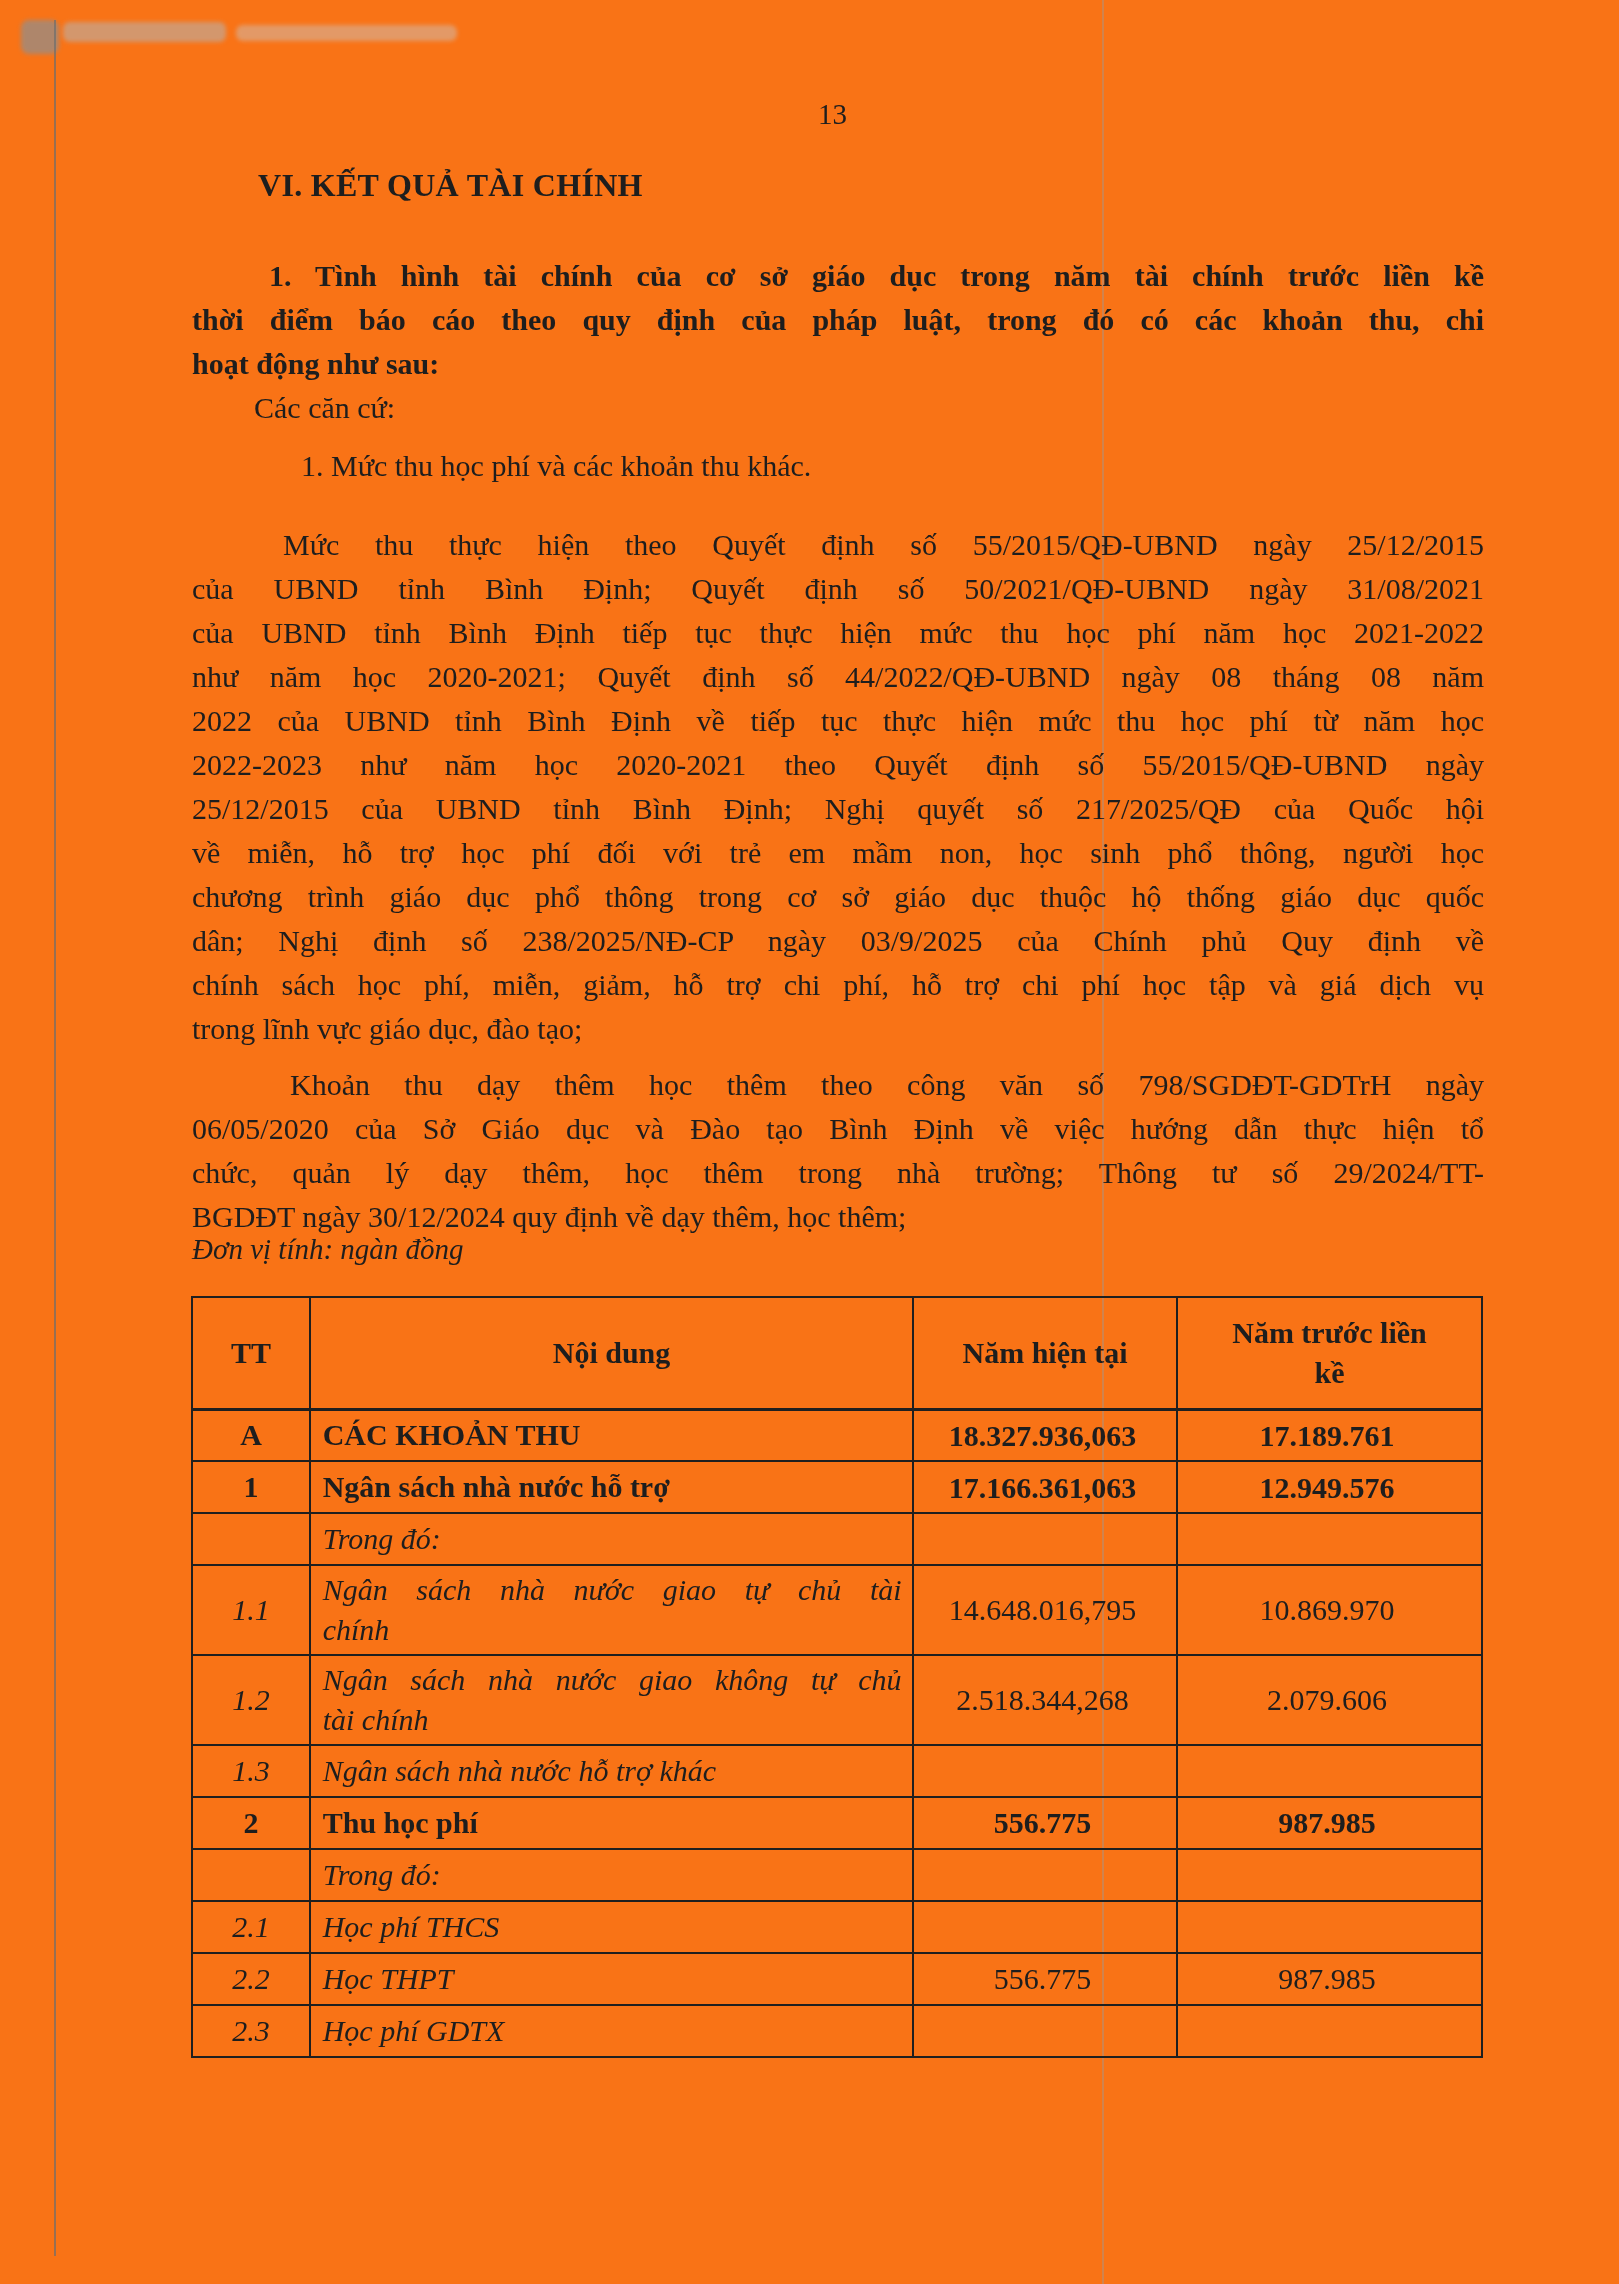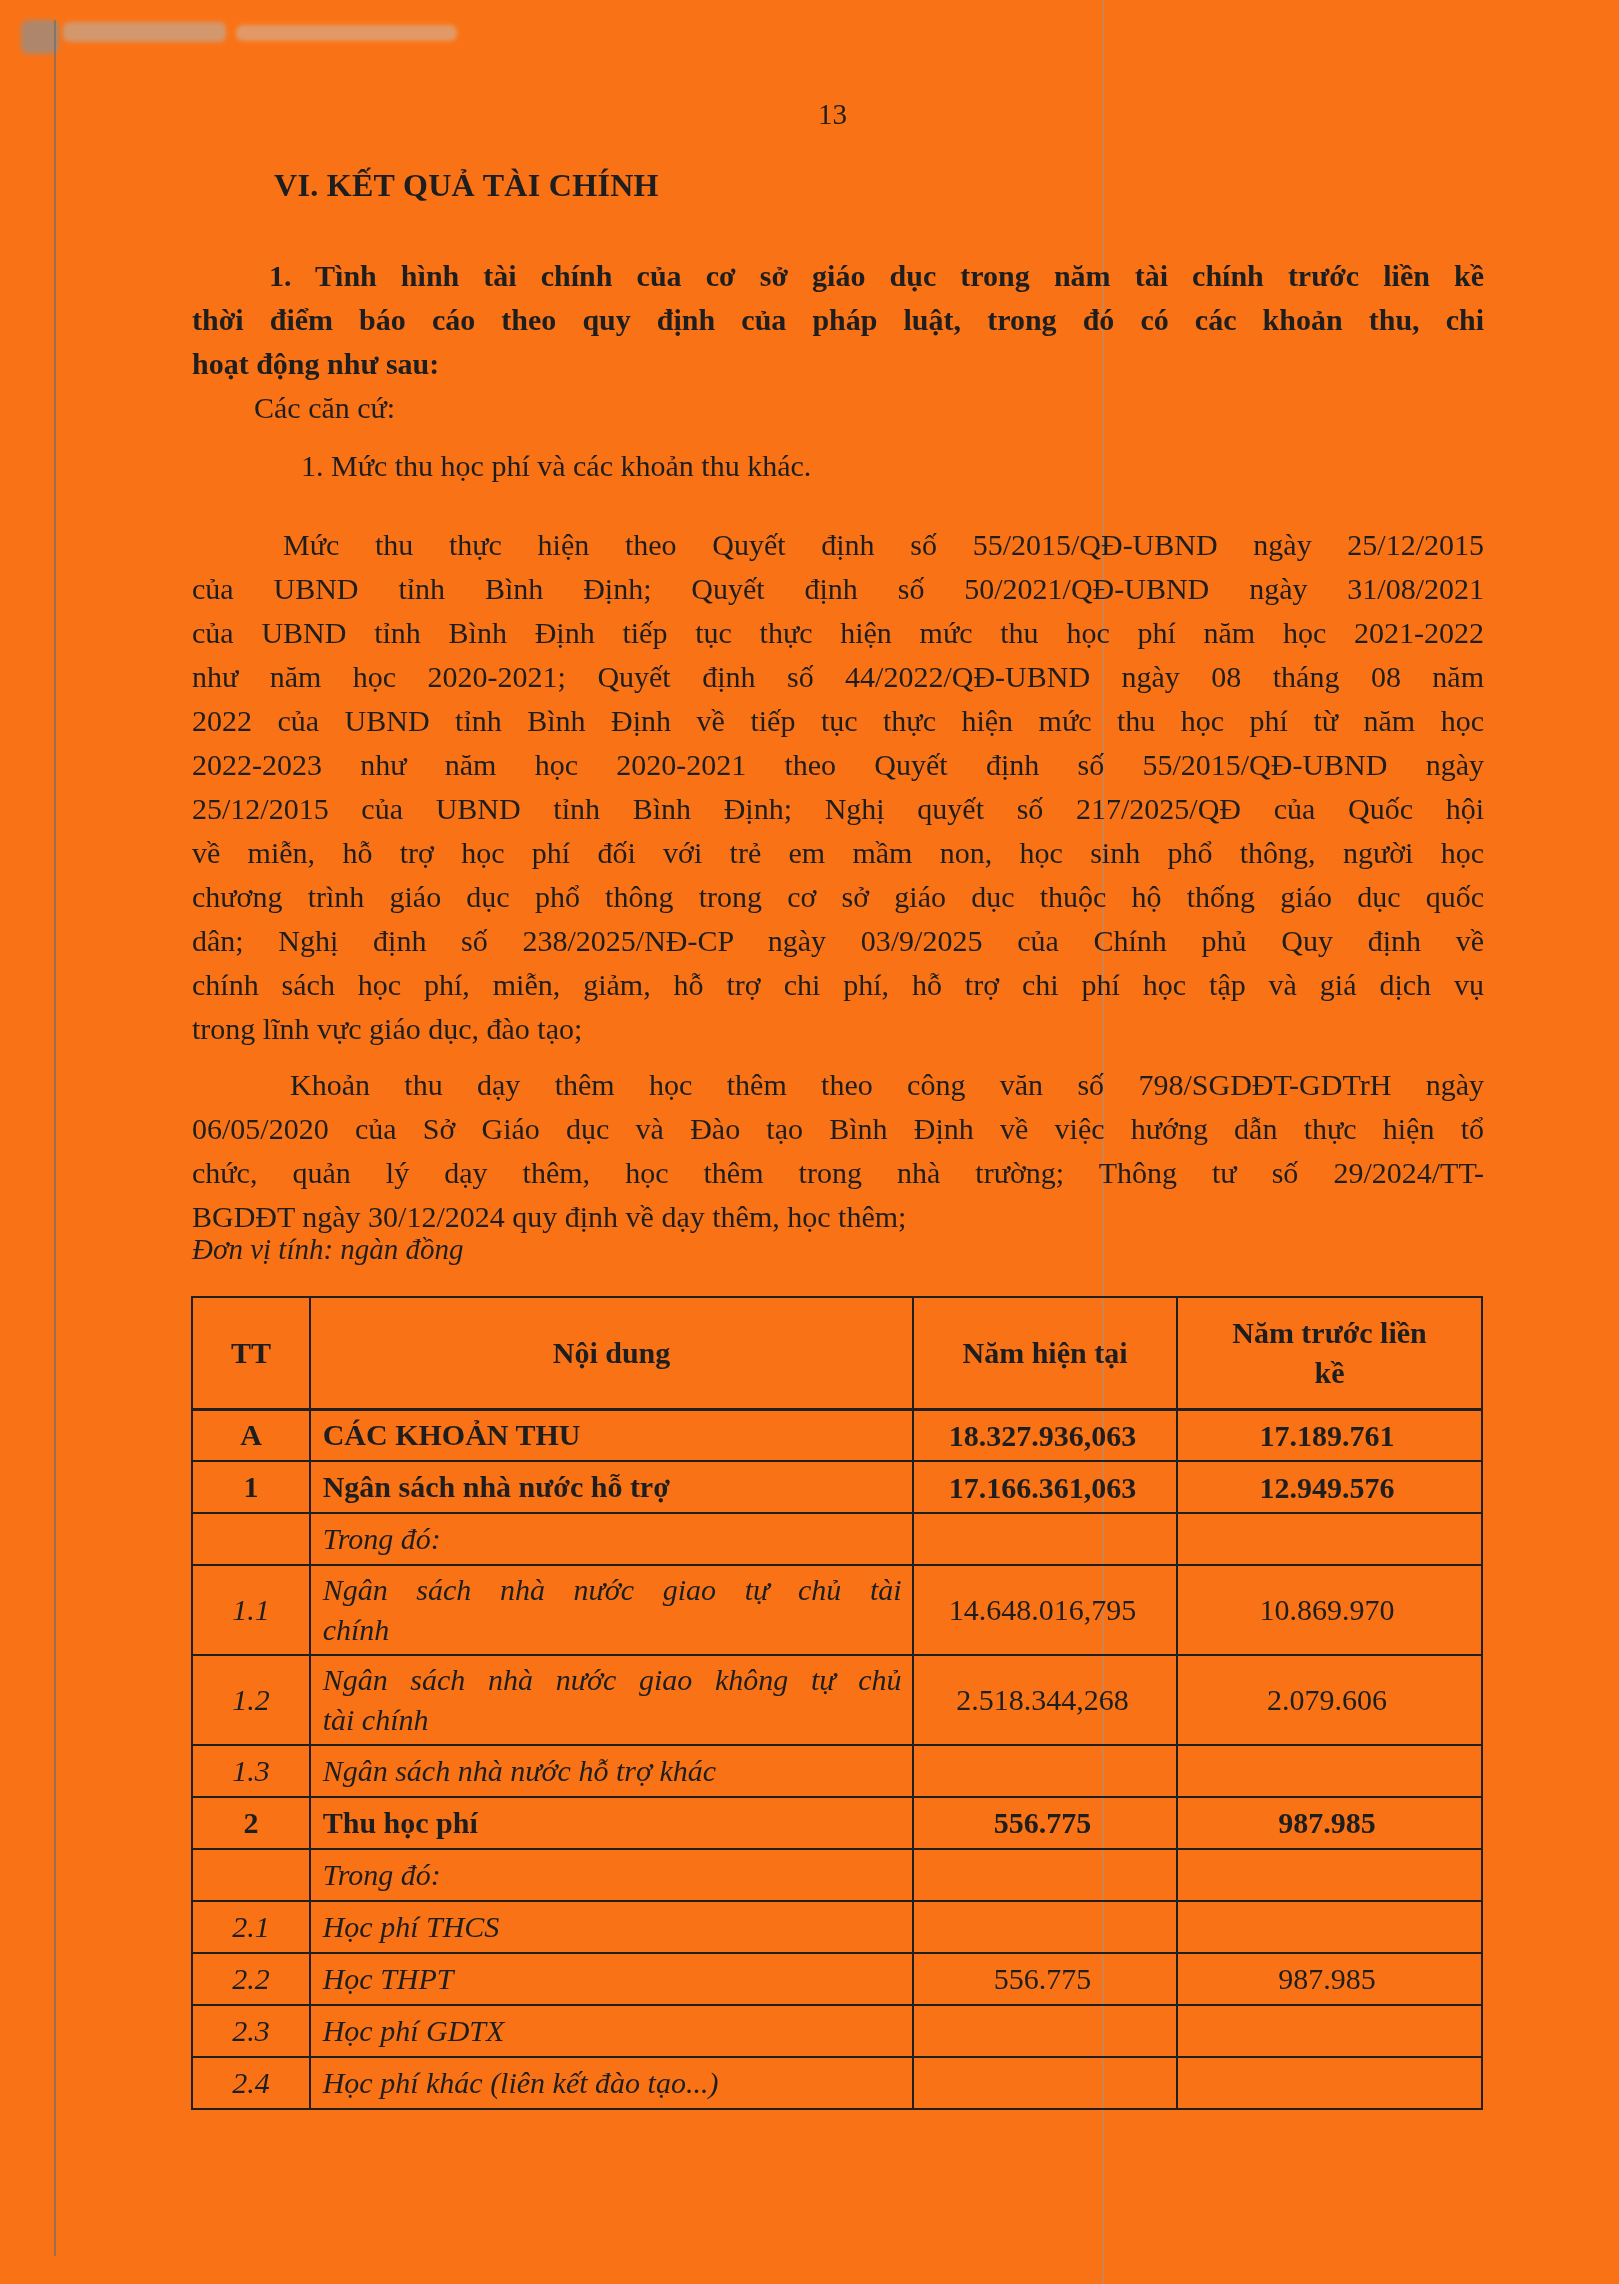--- a/index.html
+++ b/index.html
@@ -10,21 +10,21 @@
   }
   
   .edge-line { position:absolute; left:54px; top:19.5px; width:2px; height:2236px; background:#6e6e6e; opacity:.7; }
   .scan-line { position:absolute; left:1102px; top:0; width:2px; height:2284px; background:#9a9a9a; opacity:.42; }
   .smudge { position:absolute; filter:blur(2px); }
   .s1 { left:21px;  top:19.5px; width:38px;  height:34px; background:#8f8f8f; opacity:.7; border-radius:7.8px; }
   .s2 { left:63px;  top:22px; width:163px; height:19.5px; background:#b5b5b5; opacity:.55; border-radius:6.5px; }
   .s3 { left:236px; top:25px; width:221px; height:15.6px; background:#c9c9c9; opacity:.45; border-radius:6.5px; }
   
   .pagenum { position:absolute; left:818px; top:98px; font-size:29px; }
-  .title   { position:absolute; left:274px;  top:167px; font-size:32px; font-weight:bold; letter-spacing:0.3px; }
+  .title   { position:absolute; left:258px;  top:167px; font-size:32px; font-weight:bold; letter-spacing:0.3px; }
   .p { position:absolute; left:192px; width:1292px; font-size:30px; }
   .p .tline { height:44px; line-height:44px; text-align:justify; text-align-last:justify; }
   .p .tline:last-child { text-align-last:left; }
   .p .tline:first-child { text-indent:var(--ind,78px);margin-top:16px; }
   .p1 { top:238px;  font-weight:bold; --ind:77px; }
   .p2 { top:507px;  --ind:91px; }
   .p3 { top:1047px; --ind:98px; }
   .cancu { position:absolute; left:254px; top:391px; font-size:30px; }
   .item1 { position:absolute; left:301px; top:449px; font-size:30px;text-align:right; }
   .unit  { position:absolute; left:192px; top:1233px; width:1292px; text-align:left; font-style:italic; font-size:29px; }
@@ -179,23 +179,17 @@
           <td class="td-label">Học THPT</td>
           <td class="td-num">556.775</td>
           <td class="td-num">987.985</td>
         </tr>
         <tr class="row-italic">
           <td class="td-tt">2.3</td>
           <td class="td-label">Học phí GDTX</td>
           <td class="td-num"></td>
           <td class="td-num"></td>
         </tr>
-        <tr class="row-italic">
-          <td class="td-tt">2.4</td>
-          <td class="td-label">Học phí khác (liên kết đào tạo...)</td>
-          <td class="td-num"></td>
-          <td class="td-num"></td>
-        </tr>
       </tbody>
   </table>
 
 </div>
 
 
 </body></html>

